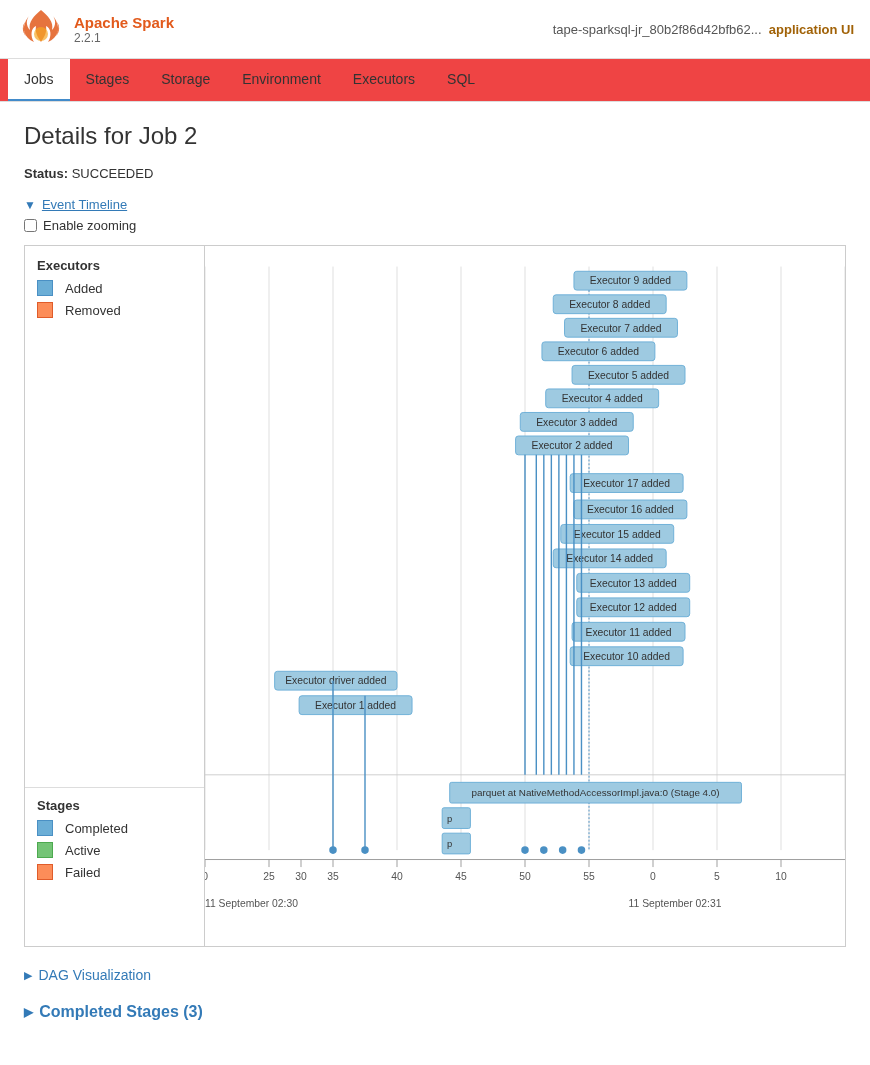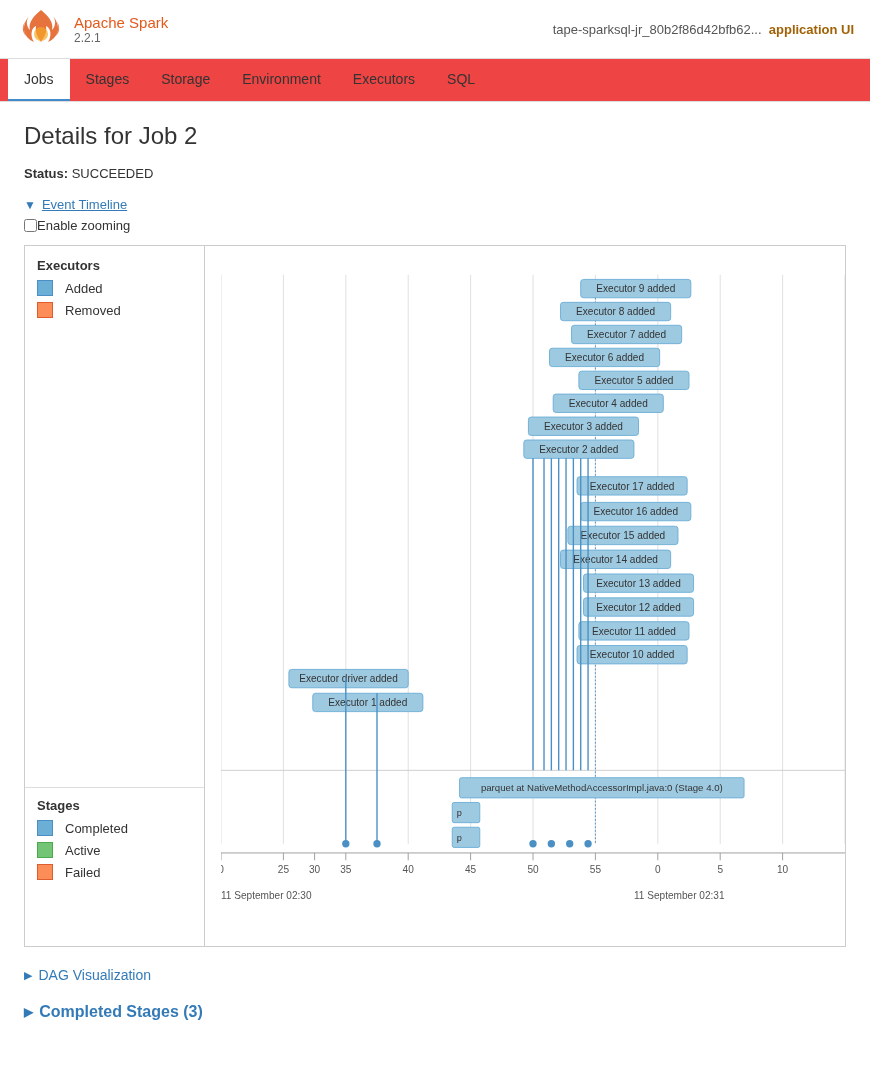--- a/index.html
+++ b/index.html
@@ -22,58 +22,58 @@
     .content { padding: 20px 24px; }
     h1 { font-size: 24px; font-weight: normal; margin-bottom: 16px; }
     .status-line { margin-bottom: 4px; }
     .status-line strong { font-weight: bold; text-align: center; }
     .completed-stages-link { color: #337ab7; text-decoration: none; }
 
     
     .section-toggle { display: flex; align-items: center; gap: 6px; margin-top: 16px; margin-bottom: 6px; }
     .toggle-arrow { color: #337ab7; cursor: pointer; font-size: 12px; }
     .toggle-label { color: #337ab7; font-size: 13px; cursor: pointer; text-decoration: underline; }
-    .enable-zoom { display: flex; align-items: center; font-size: 13px; margin-bottom: 12px; }
+    .enable-zoom { display: flex; align-items: center; gap: 6px; font-size: 13px; margin-bottom: 12px; }
     .enable-zoom input { margin: 0; }
 
     
     .timeline-container { border: 1px solid #ccc; position: relative; overflow: hidden; }
     .timeline-inner { display: flex; }
     .timeline-legend { width: 180px; min-width: 180px; border-right: 1px solid #ccc; padding: 8px 0; }
     .legend-section-title { font-weight: bold; padding: 4px 12px; font-size: 13px; }
     .legend-item { display: flex; align-items: center; gap: 12px; padding: 3px 12px; font-size: 13px; }
     .legend-box { width: 16px; height: 16px; border: 1px solid #999; flex-shrink: 0; }
     .legend-box.blue { background: #6baed6; border-color: #4a90c4; }
     .legend-box.red { background: #fc8d59; border-color: #e05c2a; }
     .legend-box.green { background: #74c476; border-color: #4da94f; }
     .legend-divider { border: none; border-top: 1px solid #ddd; margin: 6px 0; }
 
     
-    .timeline-chart { flex: 1; position: relative; overflow: hidden; margin-left: 16px; }
+    .timeline-chart { flex: 1; position: relative; overflow: hidden; }
 
     
     .section-link { display: flex; align-items: center; gap: 6px; color: #337ab7; cursor: pointer; font-size: 14px; margin-top: 20px; margin-bottom: 8px; }
     .section-link .arrow { font-size: 11px; }
     .completed-stages-header { display: flex; align-items: center; gap: 6px; color: #337ab7; font-size: 16px; font-weight: bold; margin-top: 20px; }
     .completed-stages-header .arrow { font-size: 12px; }
   </style>
 </head>
 <body>
 
 <div class="header">
   <div class="logo-area">
     <div class="spark-logo">
       <svg width="50" height="36" viewBox="0 0 50 36">
 
         <path d="M25 2 C18 8 12 14 14 22 C10 18 10 12 13 8 C8 14 6 22 10 28 C6 24 6 18 9 14 C6 20 8 30 18 34 C14 28 15 20 20 18 C19 24 21 28 25 34 C29 28 31 24 30 18 C35 20 36 28 32 34 C42 30 44 20 41 14 C44 18 44 24 40 28 C44 22 42 14 37 8 C40 12 40 18 36 22 C38 14 32 8 25 2Z" fill="#e25a1c" opacity="0.85"></path>
         <ellipse cx="25" cy="26" rx="7" ry="7" fill="#f5a623" opacity="0.7"></ellipse>
       </svg>
     </div>
     <div>
-      <div style="font-weight:normal;font-size:15px;color:#e25a1c;">Apache Spark</div>
+      <div style="font-weight:bold;font-size:15px;color:#e25a1c;">Apache Spark</div>
       <div class="spark-version">2.2.1</div>
     </div>
   </div>
   <div class="app-info">
     <span>tape-sparksql-jr_80b2f86d42bfb62...</span>&nbsp;
     <span class="link">application UI</span>
   </div>
 </div>
 
 <nav>

